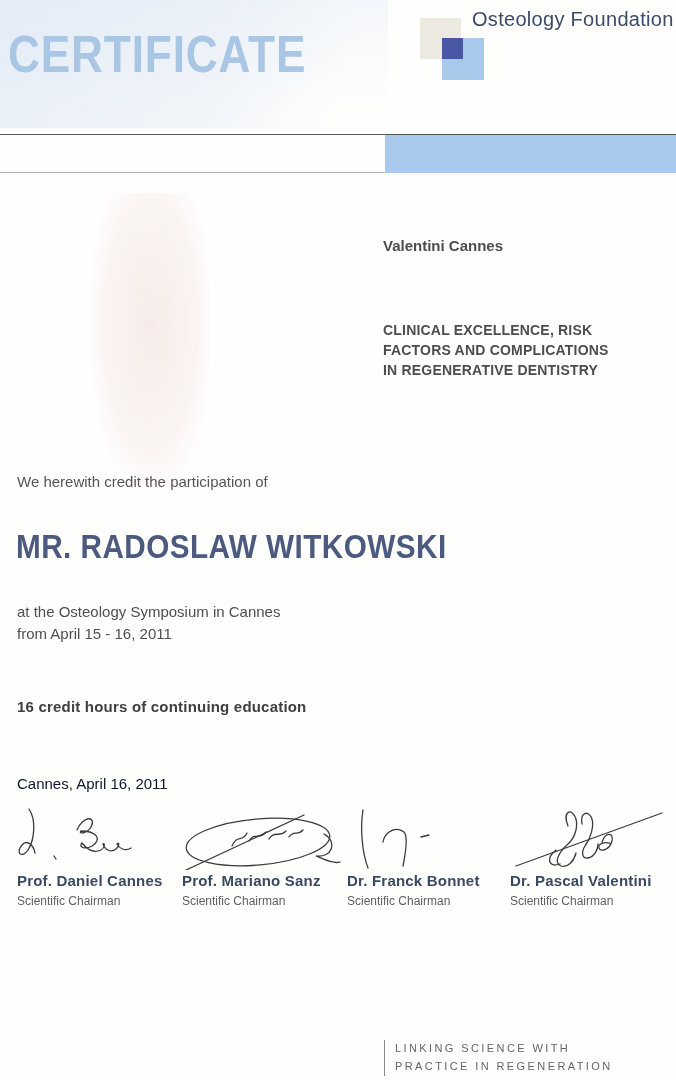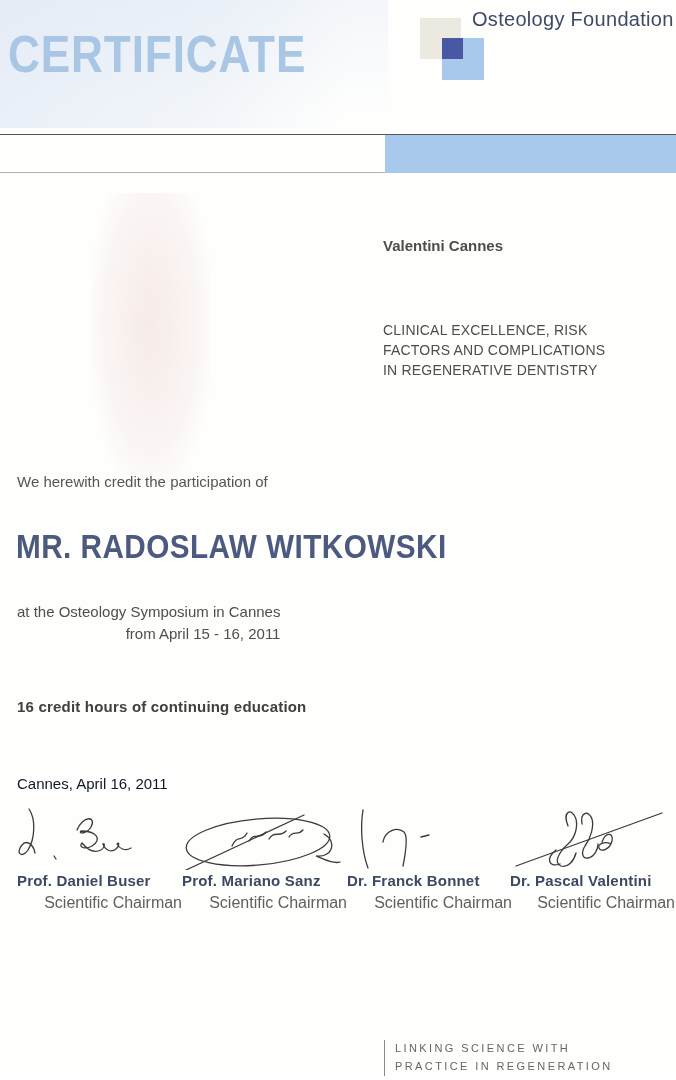--- a/index.html
+++ b/index.html
@@ -72,21 +72,21 @@
   .event-name {
     position: absolute;
     left: 383px; top: 235px;
     font-size: 15px; font-weight: bold;
     line-height: 21px;
     color: #4d4d4d;
   }
   .event-theme {
     position: absolute;
     left: 383px; top: 320px;
-    font-size: 14px; font-weight: normal;
+    font-size: 14px; font-weight: bold;
     line-height: 20px;
     letter-spacing: .2px;
     color: #4d4d4d;
   }
 
   .confirm-text {
     position: absolute;
     left: 17px; top: 473px;
     font-size: 15px;
     color: #565656;
@@ -103,21 +103,20 @@
     transform-origin: 0 0;
     white-space: nowrap;
   }
 
   .detail-text {
     position: absolute;
     left: 17px; top: 601px;
     font-size: 15px;
     line-height: 22px;
     color: #4f4f4f;
-    text-align: right;
   }
 
   .credits {
     position: absolute;
     left: 17px; top: 698px;
     font-size: 15px; font-weight: bold;
     letter-spacing: .2px;
     color: #404040;
   }
 
@@ -142,24 +141,23 @@
   }
   .sig-name {
     margin-top: 2px;
     font-size: 15px; font-weight: bold;
     letter-spacing: .2px;
     color: #3c4962;
     white-space: nowrap;
   }
   .sig-title {
     margin-top: 5px;
-    font-size: 16px;
+    font-size: 12px;
     color: #5f5f5f;
     white-space: nowrap;
-    text-align: right;
   }
 
   .footer-rule {
     position: absolute;
     left: 384px; top: 1040px;
     width: 1px; height: 40px;
     background: #8a8a8a;
   }
   .tagline {
     position: absolute;
@@ -215,21 +213,21 @@
   <div class="credits">16 credit hours of continuing education</div>
 
   <div class="place-date">Cannes, April 16, 2011</div>
 
   <div class="signatory" style="left:17px">
     <svg class="sig-svg" width="160" height="64" viewBox="0 0 160 64">
       <path d="M12 3 C19 13 18 33 11 44 C5 53 -2 47 5 39 C9 34 16 37 18 47"></path>
       <path d="M37 50 l2 3"></path>
       <path d="M60 24 C66 9 80 10 74 21 C70 28 61 28 64 25 C79 25 86 33 75 40 C68 44 61 41 65 37 C69 42 76 48 84 44 C88 42 88 36 86 38 C88 44 94 47 99 43 C103 40 102 35 100 38 C102 42 108 46 114 42"></path>
     </svg>
-    <div class="sig-name">Prof. Daniel Buser</div>
+    <div class="sig-name">Prof. Daniel Cannes</div>
     <div class="sig-title">Scientific Chairman</div>
   </div>
 
   <div class="signatory" style="left:182px">
     <svg class="sig-svg" width="160" height="64" viewBox="0 0 160 64">
       <ellipse cx="76" cy="36" rx="72" ry="23" transform="rotate(-5 76 36)"></ellipse>
       <path d="M50 40 C55 28 60 37 65 27 M67 35 C72 26 78 34 84 26 M87 33 C92 24 98 32 104 25 M107 31 C111 24 116 30 121 24"></path>
       <path d="M4 64 L122 9"></path>
       <path d="M142 28 C156 36 150 52 134 50 C144 54 152 58 158 56"></path>
     </svg>

